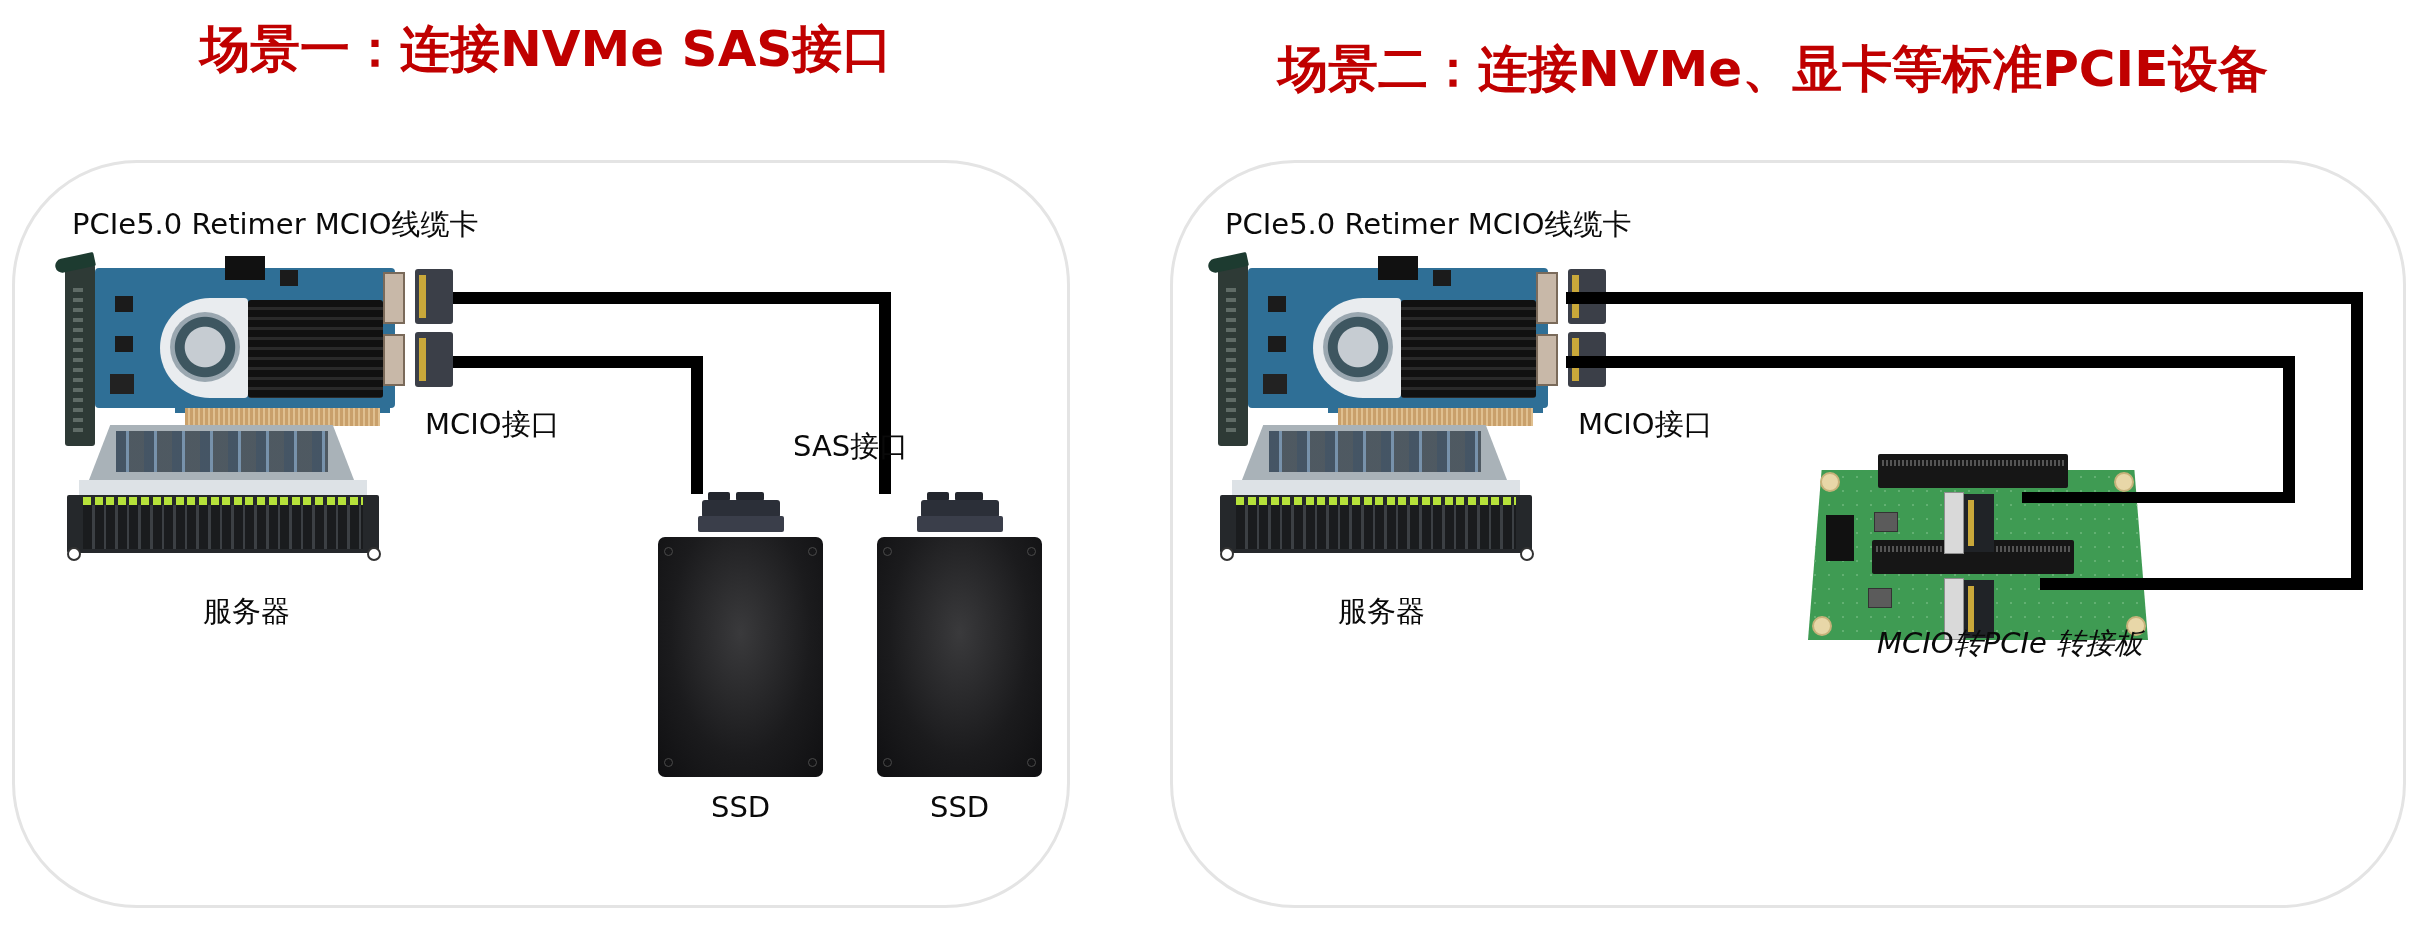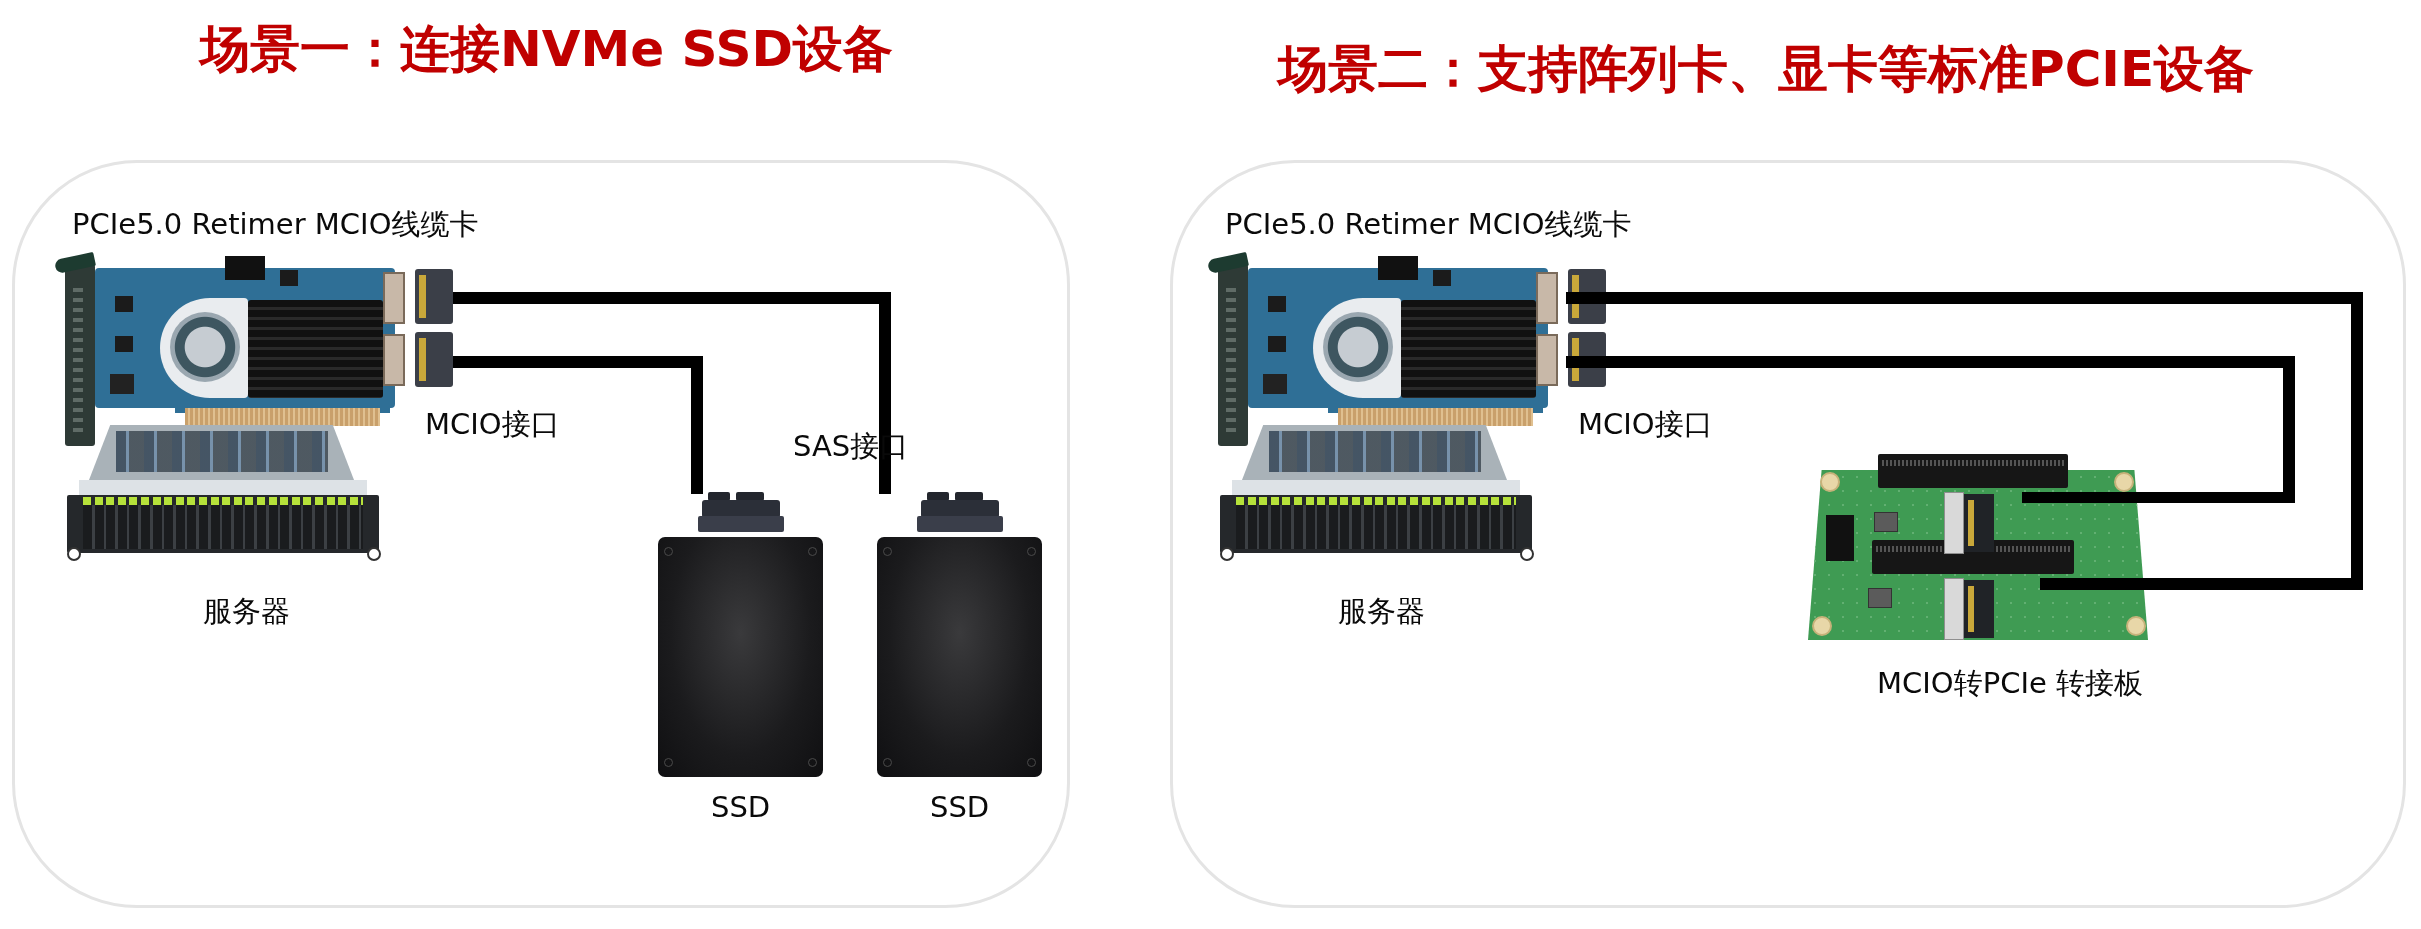--- a/index.html
+++ b/index.html
@@ -67,22 +67,22 @@
   .riser .mcio .latch { position:absolute; left:0; top:0; width:20px; height:62px; background:#d9d9d9; border:1px solid #8f8f8f; box-sizing:border-box; }
   .riser .mcio .body { position:absolute; left:20px; top:2px; width:30px; height:58px; background:#202327; }
   .riser .mcio .body::before { content:""; position:absolute; left:4px; top:6px; width:6px; height:46px; background:#c9a83a; }
   .riser .pwr { position:absolute; left:18px; top:75px; width:28px; height:46px; background:#111; }
   .riser .ind { position:absolute; width:22px; height:18px; background:#5b5b5b; border:1px solid #333; }
   .riser .hole { position:absolute; width:16px; height:16px; border-radius:50%; background:#e8d7a8; border:2px solid #c7b27a; }
 </style>
 </head>
 <body>
 
-<div class="title" style="left:200px; top:16px;">场景一：连接NVMe SSD设备</div>
-<div class="title" style="left:1278px; top:36px;">场景二：支持阵列卡、显卡等标准PCIE设备</div>
+<div class="title" style="left:200px; top:16px;">场景一：连接NVMe SAS接口</div>
+<div class="title" style="left:1278px; top:36px;">场景二：连接NVMe、显卡等标准PCIE设备</div>
 
 <div class="panel" style="left:12px; top:160px; width:1058px; height:748px;"></div>
 
 <div class="label" style="left:72px; top:205px;">PCIe5.0 Retimer MCIO线缆卡</div>
 
 <div class="card" style="left:65px; top:256px;">
   <div class="bracket">
       <div class="slots"></div>
     </div>
   <div class="pcb"></div>
@@ -212,13 +212,13 @@
 </div>
 
 <div class="cable" style="left:1566px; top:292px; width:797px; height:12px;"></div>
 <div class="cable" style="left:2351px; top:292px; width:12px; height:298px;"></div>
 <div class="cable" style="left:2040px; top:578px; width:323px; height:12px;"></div>
 
 <div class="cable" style="left:1566px; top:356px; width:729px; height:12px;"></div>
 <div class="cable" style="left:2283px; top:356px; width:12px; height:147px;"></div>
 <div class="cable" style="left:2022px; top:492px; width:273px; height:11px;"></div>
 
-<div class="label" style="left:1877px; top:664px;">MCIO转PCIe 转接板</div>
+<div class="label" style="left:1877px; top:624px;font-style:italic;">MCIO转PCIe 转接板</div>
 
 </body></html>

